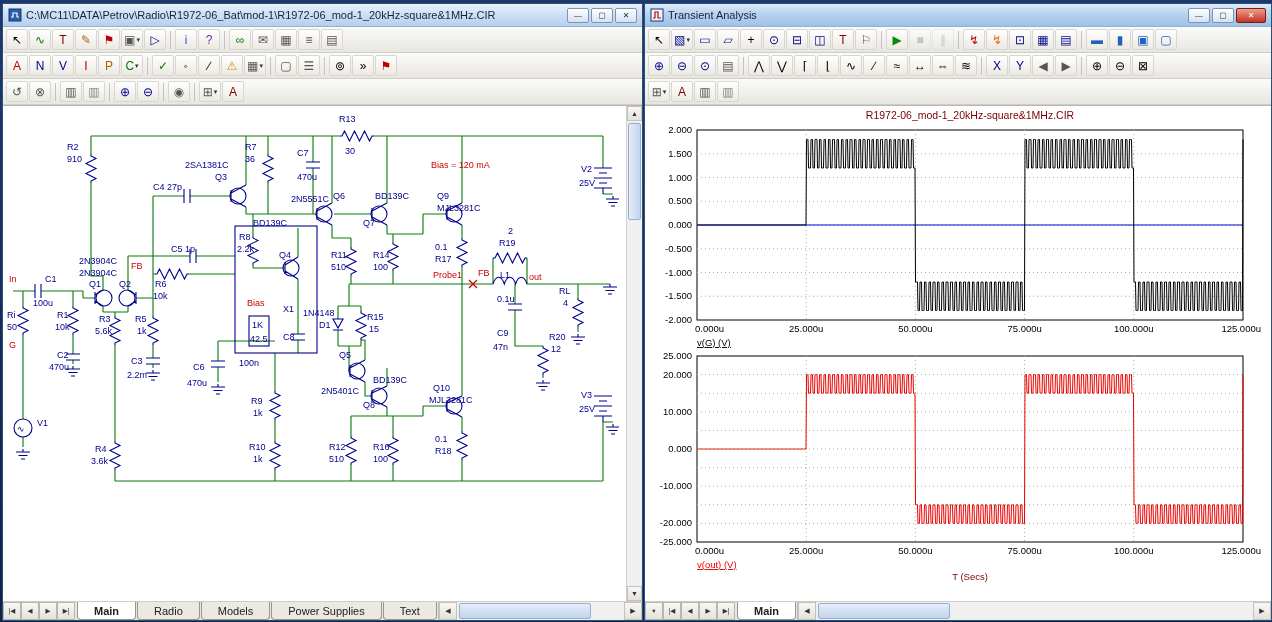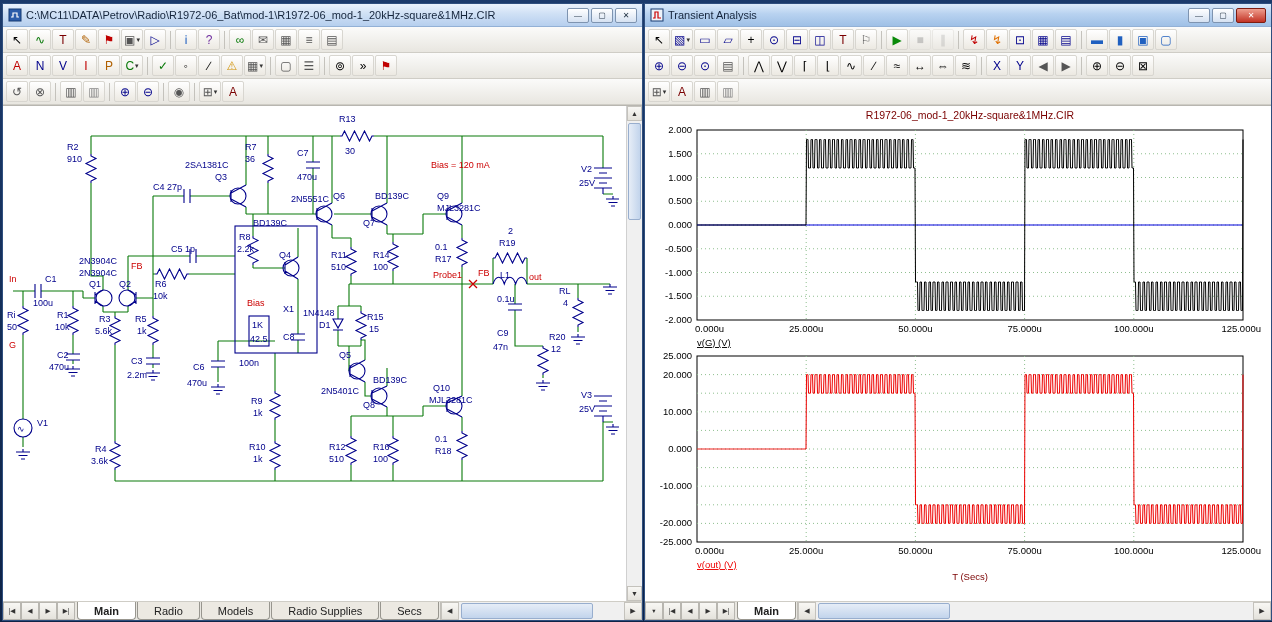--- a/index.html
+++ b/index.html
@@ -345,22 +345,22 @@
     </div>
     <div class="bottombar" id="lbb">
         <button class="navbtn">|◀</button>
         <button class="navbtn">◀</button>
         <button class="navbtn">▶</button>
         <button class="navbtn">▶|</button>
         <span class="tabs">
           <span class="tab active">Main</span>
           <span class="tab">Radio</span>
           <span class="tab">Models</span>
-          <span class="tab">Radio Supplies</span>
-          <span class="tab">Secs</span>
+          <span class="tab">Power Supplies</span>
+          <span class="tab">Text</span>
         </span>
         <span class="hscroll">
           <span class="sarrow">◀</span>
           <span class="htrack">
             <span class="hthumb"></span>
           </span>
           <span class="sarrow">▶</span>
         </span>
       </div>
   </div>

